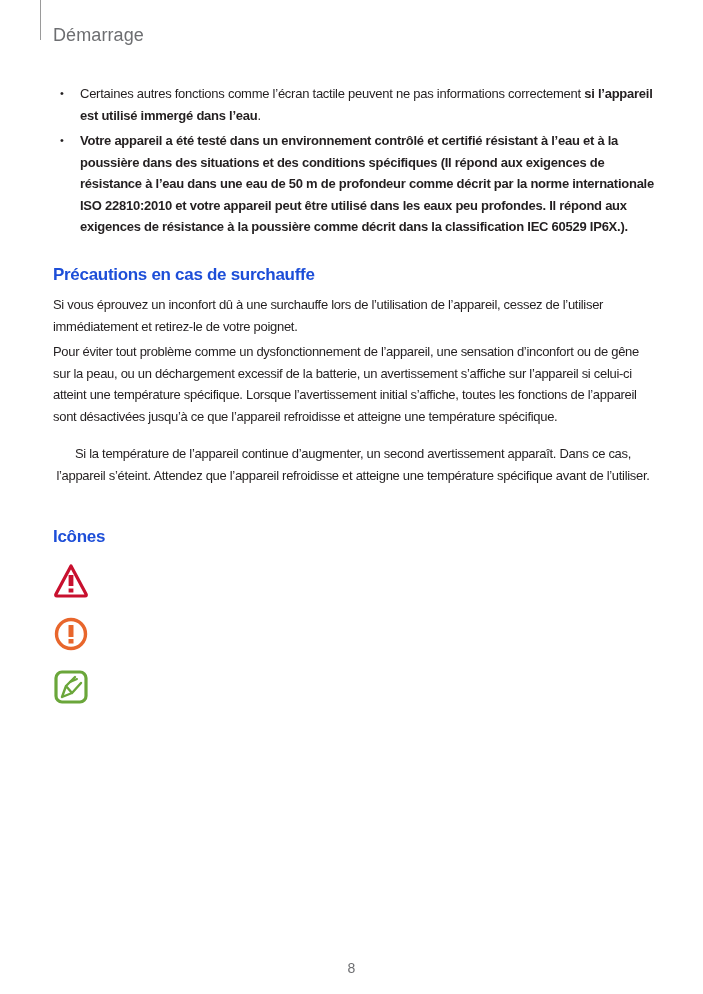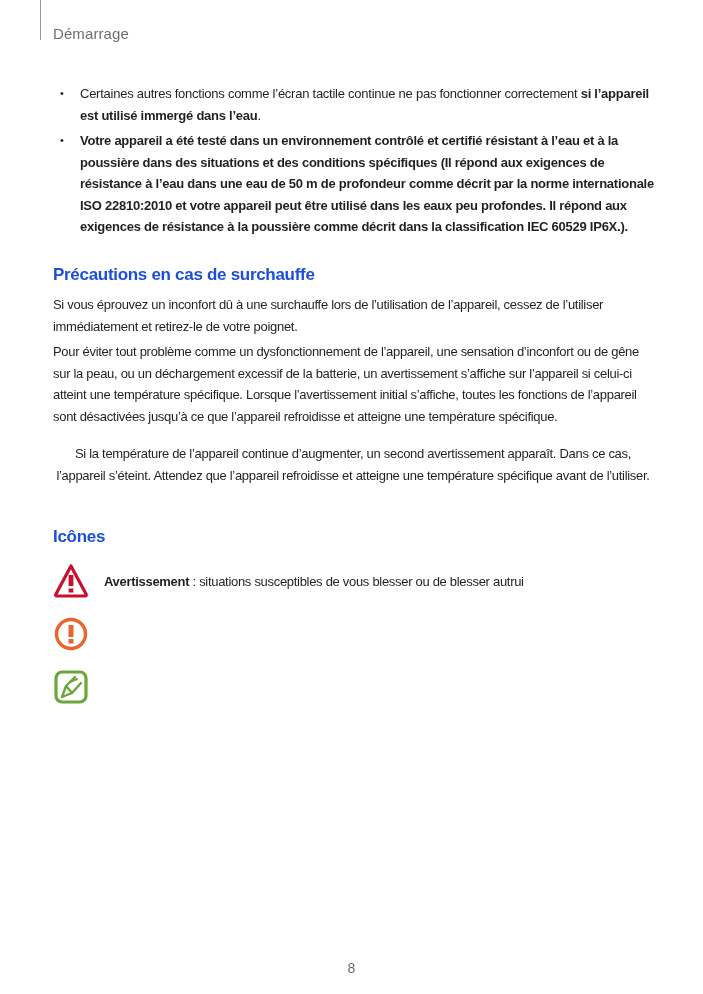--- a/index.html
+++ b/index.html
@@ -20,21 +20,21 @@
       left: 40px;
       top: 0;
       width: 1px;
       height: 40px;
       background: #9a9a9a;
     }
     .header-title {
       position: absolute;
       left: 53px;
       top: 25px;
-      font-size: 15px;
+      font-size: 18px;
       color: #6d6e71;
       letter-spacing: 0.1px;
     }
     .bullets {
       position: absolute;
       left: 55px;
       top: 83px;
       width: 600px;
       margin: 0;
       padding: 0;
@@ -103,21 +103,21 @@
   </style>
 </head>
 <body>
 
 <div class="header-rule"></div>
 <div class="header-title">Démarrage</div>
 
 <ul class="bullets">
   <li>
     <span class="bullet-dot">•</span>
-    <span>Certaines autres fonctions comme l’écran tactile continue ne pas fonctionner correctement </span><b>si l’appareil est utilisé immergé dans l’eau</b><span>.</span>
+    <span>Certaines autres fonctions comme l’écran tactile peuvent ne pas informations correctement </span><b>si l’appareil est utilisé immergé dans l’eau</b><span>.</span>
   </li>
   <li>
     <span class="bullet-dot">•</span>
     <b>Votre appareil a été testé dans un environnement contrôlé et certifié résistant à l’eau et à la poussière dans des situations et des conditions spécifiques (Il répond aux exigences de résistance à l’eau dans une eau de 50 m de profondeur comme décrit par la norme internationale ISO 22810:2010 et votre appareil peut être utilisé dans les eaux peu profondes. Il répond aux exigences de résistance à la poussière comme décrit dans la classification IEC 60529 IP6X.).</b>
   </li>
 </ul>
 
 <div class="section-heading" style="top:265px;">Précautions en cas de surchauffe</div>
 
 <p class="para" style="top:294px;">Si vous éprouvez un inconfort dû à une surchauffe lors de l’utilisation de l’appareil, cessez de l’utiliser immédiatement et retirez-le de votre poignet.</p>
@@ -125,23 +125,20 @@
 <p class="para" style="top:443px;text-align:center;">Si la température de l’appareil continue d’augmenter, un second avertissement apparaît. Dans ce cas, l’appareil s’éteint. Attendez que l’appareil refroidisse et atteigne une température spécifique avant de l’utiliser.</p>
 
 <div class="section-heading" style="top:527px;">Icônes</div>
 
 <div class="icon-row" style="top:563px;">
   <svg class="icon-box" viewBox="0 0 36 36">
     <path d="M18 3 L33 31 Q34 33 32 33 L4 33 Q2 33 3 31 Z" fill="none" stroke="#c8102e" stroke-width="3.2" stroke-linejoin="round"></path>
     <rect x="15.6" y="12" width="4.8" height="11" fill="#c8102e"></rect>
     <rect x="15.6" y="25.5" width="4.8" height="4" fill="#c8102e"></rect>
   </svg>
-  <div class="icon-text">
-    <b>Avertissement</b><span> : situations susceptibles de vous blesser ou de blesser autrui</span>
-  </div>
 </div>
 
 <div class="icon-row" style="top:616px;">
   <svg class="icon-box" viewBox="0 0 36 36">
     <circle cx="18" cy="18" r="14.5" fill="none" stroke="#e8662c" stroke-width="3.4"></circle>
     <rect x="15.5" y="9" width="5" height="12" rx="0.5" fill="#e8662c"></rect>
     <rect x="15.5" y="23" width="5" height="4.5" fill="#e8662c"></rect>
   </svg>
 </div>
 

